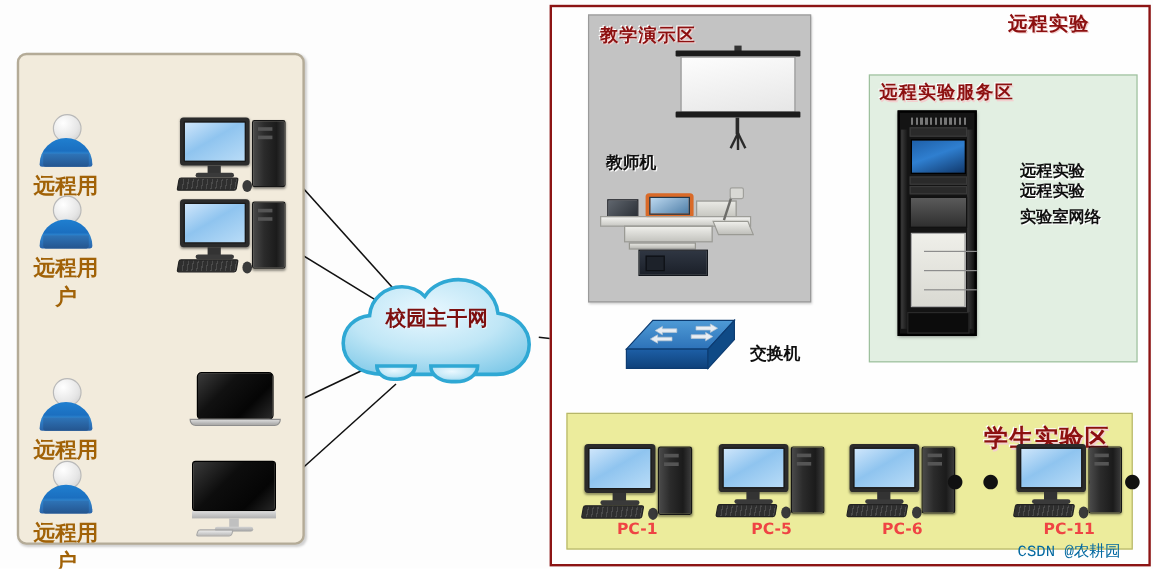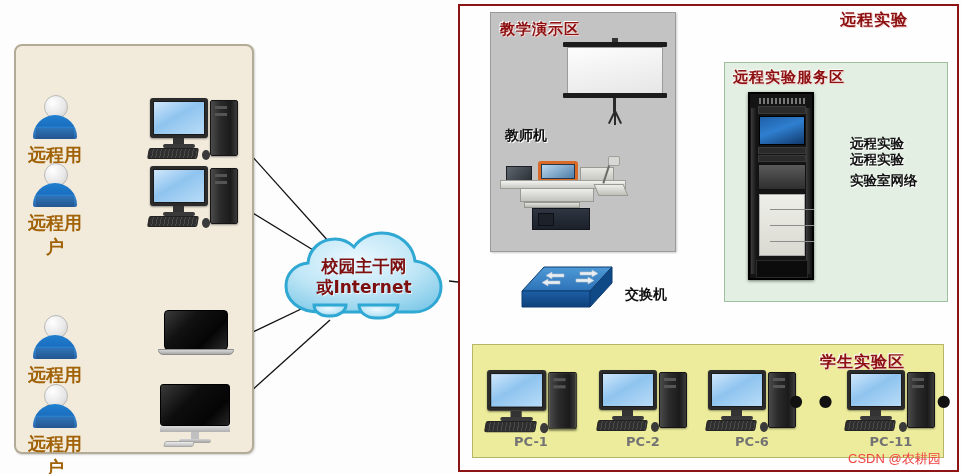--- a/index.html
+++ b/index.html
@@ -149,27 +149,27 @@
   .rack .rail{position:absolute;top:14px;width:5px;height:166px;background:linear-gradient(90deg,#3c3c3c,#171717);}
 
   
   .switch{width:96px;height:52px;}
   .switch svg{position:absolute;left:0;top:0;}
   #switch-label{left:625px;top:286px;font-size:14px;}
 
   
   #student-zone{left:472px;top:344px;width:470px;height:112px;
      background:#ecec9c;border:1px solid #b6b66a;}
-  #student-title{left:820px;top:352px;font-size:16px;}
-  .pclabel{font-size:13px;font-weight:bold;color:#737373;text-align:center;white-space:nowrap;}
+  #student-title{left:820px;top:352px;font-size:20px;}
+  .pclabel{font-size:13px;font-weight:bold;color:#ef4444;text-align:center;white-space:nowrap;}
 
   .dots{letter-spacing:5px;font-size:16px;color:#111;font-weight:bold;}
 
-  #watermark{left:848px;top:450px;font-size:13px;color:#ef4444;
-     font-family:Liberation Sans, sans-serif;white-space:nowrap;}
+  #watermark{left:848px;top:450px;font-size:13px;color:#0369a1;
+     font-family:Liberation Mono, monospace;white-space:nowrap;}
 
   svg.link{position:absolute;left:0;top:0;width:961px;height:474px;pointer-events:none;}
 </style>
 </head>
 <body>
 
 <div id="stage">
 
   <svg class="link">
     <g stroke="#111" stroke-width="1.3" fill="none">
@@ -283,21 +283,20 @@
         </radialGradient>
       </defs>
       <path d="M44,84 C22,84 10,72 10,58 C10,45 20,36 32,35 C33,21 45,11 59,11
                C66,11 73,14 78,19 C84,10 95,5 106,5 C123,5 137,17 139,33
                C154,35 165,46 165,59 C165,73 153,84 138,84 Z" fill="url(#cg)" stroke="#2fa8d4" stroke-width="3"></path>
       <path d="M52,88 C44,88 38,83 38,77 L70,77 C70,83 63,88 55,88 Z" fill="url(#cg)" stroke="#2fa8d4" stroke-width="3"></path>
       <path d="M100,90 C90,90 83,84 83,77 L122,77 C122,85 113,90 104,90 Z" fill="url(#cg)" stroke="#2fa8d4" stroke-width="3"></path>
     </svg>
     <div id="cloud-text">
       <span>校园主干网</span><br>
-      <span>或Internet</span>
     </div>
   </div>
 
   <div class="abs" id="right-panel"></div>
   <div class="abs zone-title" id="lab-title">远程实验</div>
 
   <div class="abs" id="demo-zone"></div>
   <div class="abs zone-title" id="demo-title">教学演示区</div>
 
   <div class="abs screen-unit" style="left:563px;top:38px;">
@@ -397,21 +396,21 @@
   <div class="abs desktop" style="left:597px;top:370px;">
     <div class="mon-frame">
         <div class="mon-screen"></div>
       </div>
     <div class="mon-stand"></div>
       <div class="mon-base"></div>
     <div class="kb"></div>
     <div class="mouse"></div>
     <div class="tower"></div>
   </div>
-  <div class="abs pclabel" style="left:597px;top:434px;width:92px;">PC-2</div>
+  <div class="abs pclabel" style="left:597px;top:434px;width:92px;">PC-5</div>
 
   <div class="abs desktop" style="left:706px;top:370px;">
     <div class="mon-frame">
         <div class="mon-screen"></div>
       </div>
     <div class="mon-stand"></div>
       <div class="mon-base"></div>
     <div class="kb"></div>
     <div class="mouse"></div>
     <div class="tower"></div>

